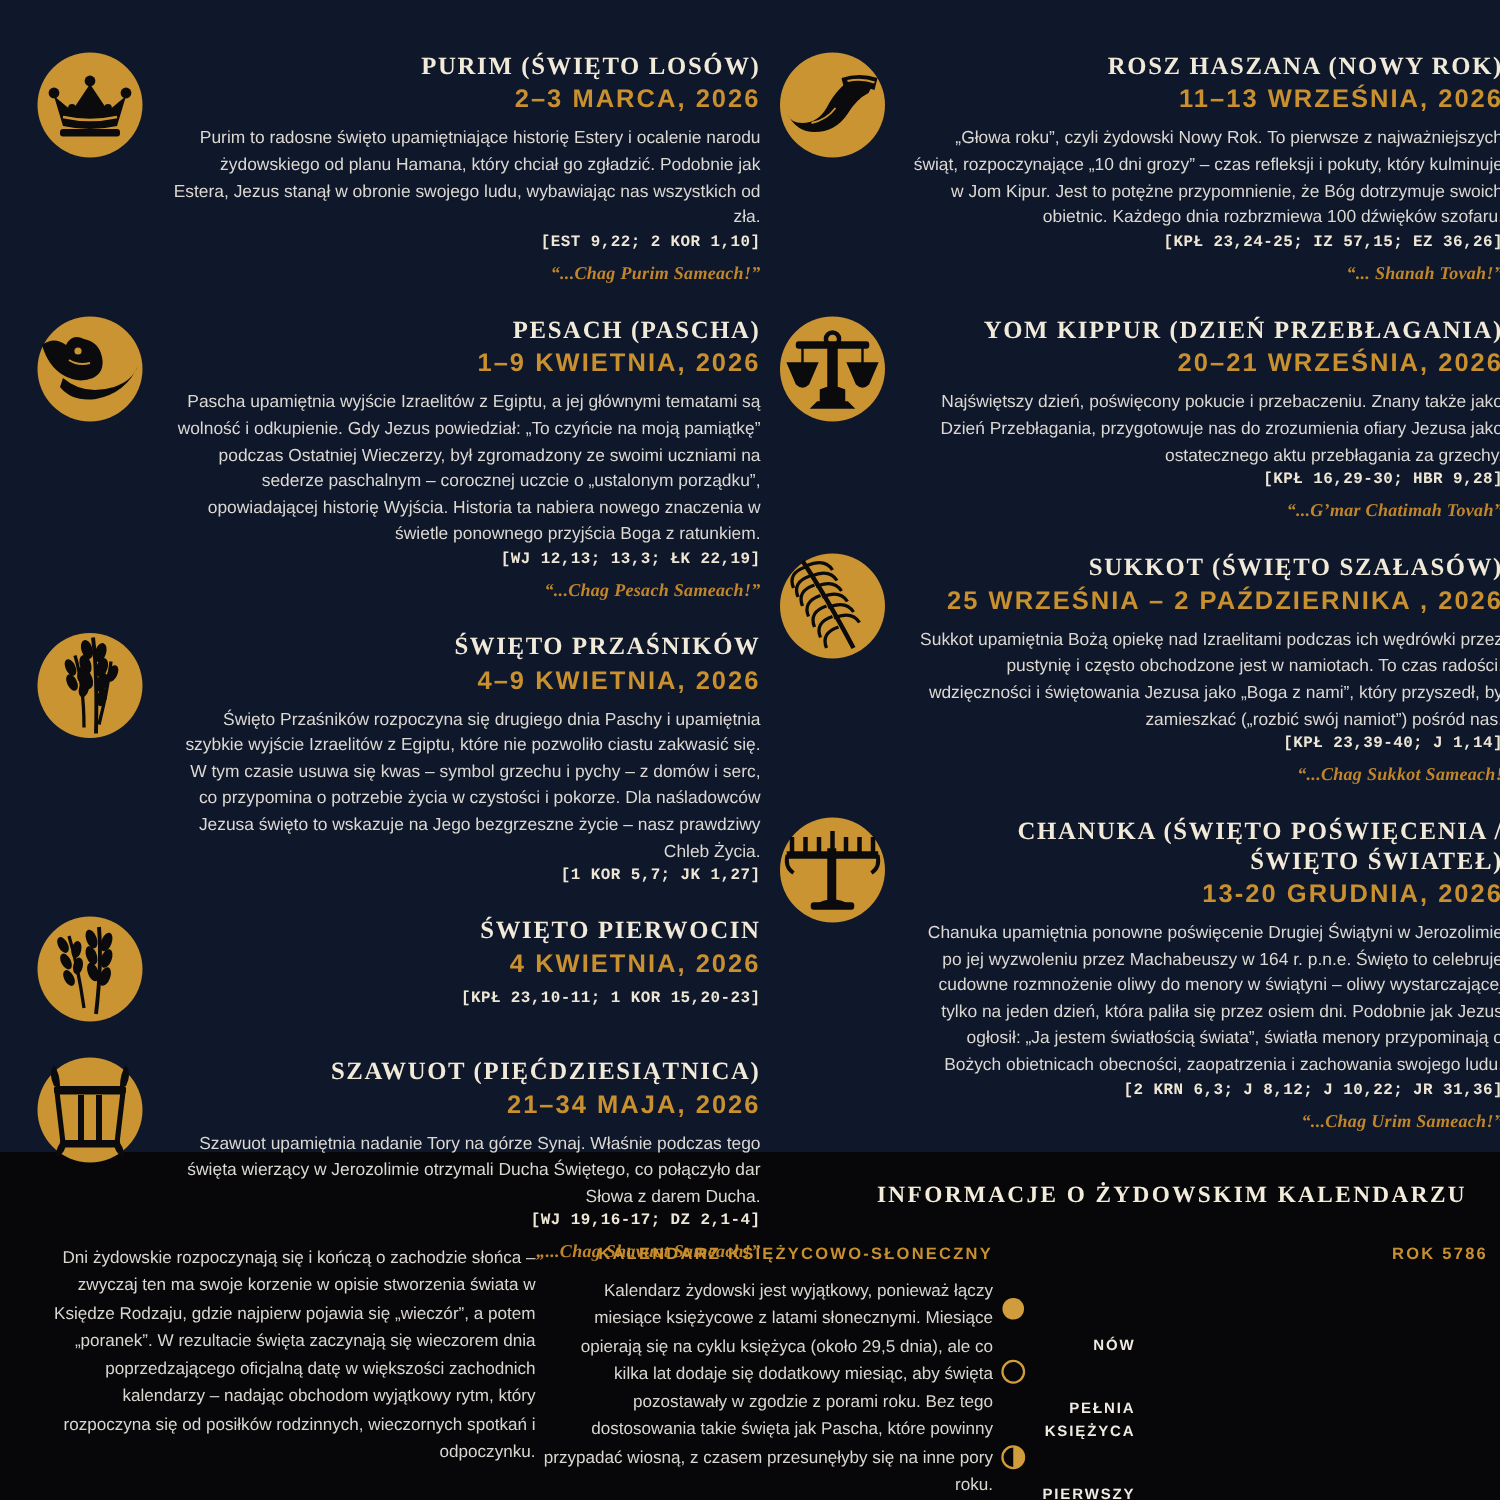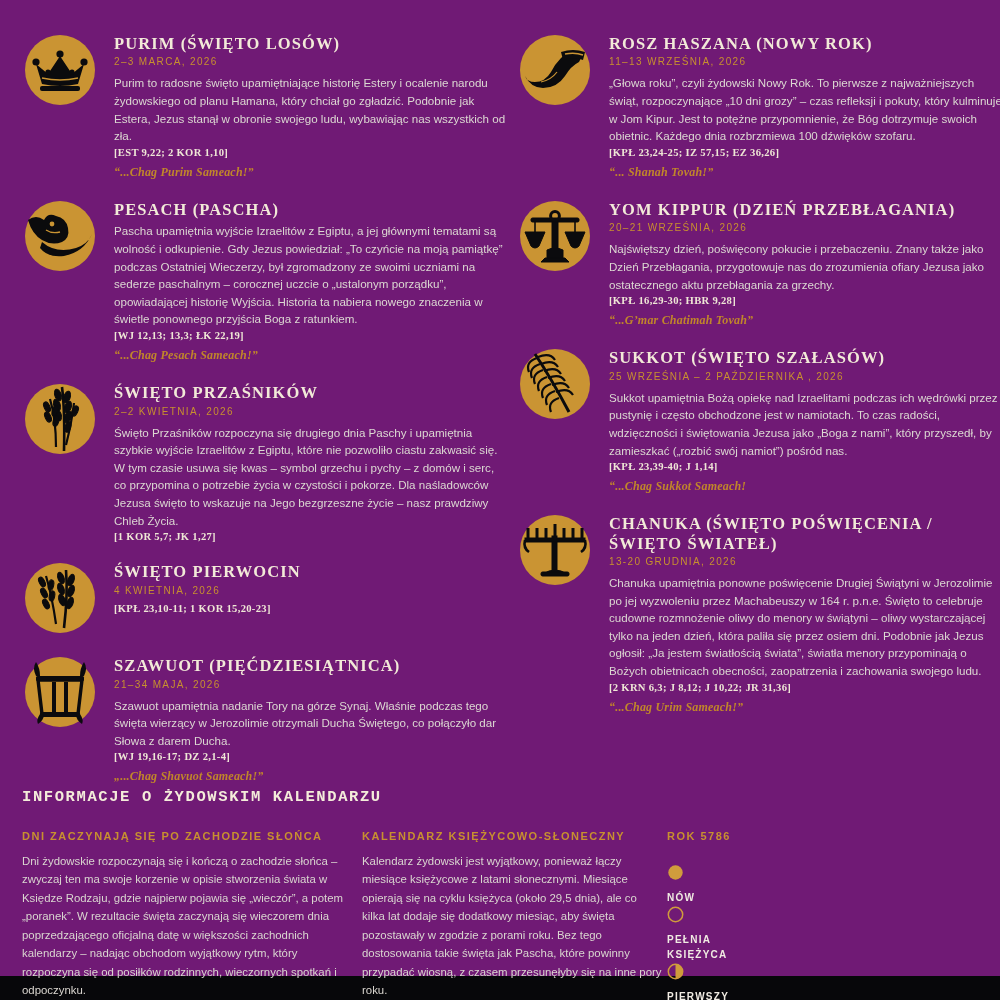--- a/index.html
+++ b/index.html
@@ -2,21 +2,21 @@
 <html><head>
 <meta charset="utf-8">
 <style>
   * { box-sizing: border-box; margin: 0; padding: 0; }
   html, body {
     width: 1000px; height: 1000px;
     background: #07070a;
     font-family: "Liberation Sans", sans-serif;
     overflow: hidden;
   }
-  .page { position: relative; width: 1000px; height: 976px; background: #701a75; }
+  .page { position: relative; width: 1000px; height: 768px; background: #0f172a; text-align: right; }
 
   
   .festivals {
     display: grid;
     grid-template-columns: 485px 485px;
     column-gap: 10px;
     padding: 30px 15px 0 22px;
   }
   .col { display: flex; flex-direction: column; }
 
@@ -37,34 +37,34 @@
   .fest-title {
     font-family: "Liberation Serif", serif;
     font-weight: bold;
     font-size: 16.5px;
     letter-spacing: 1.1px;
     color: #f2ead8;
     line-height: 1.18;
     margin-bottom: 3px;
   }
   .fest-date {
-    font-size: 10px;
-    font-weight: normal;
+    font-size: 17px;
+    font-weight: bold;
     letter-spacing: 1.35px;
     color: #c8902f;
     margin-bottom: 7px;
   }
   .fest-desc {
     font-size: 11.6px;
     line-height: 1.52;
     color: #dcd8d2;
     margin-bottom: 1px;
   }
   .fest-ref {
-    font-family: Liberation Serif, serif;
+    font-family: Liberation Mono, monospace;
     font-weight: bold;
     font-size: 10.6px;
     letter-spacing: 0.3px;
     color: #efe7d6;
     margin-top: 2px;
   }
   .fest-greet {
     font-family: "Liberation Serif", serif;
     font-style: italic;
     font-weight: bold;
@@ -75,21 +75,21 @@
   }
 
   
   .info {
     position: absolute;
     left: 0; right: 0;
     top: 788px;
     padding: 0 22px;
   }
   .info-heading {
-    font-family: Liberation Mono, monospace;
+    font-family: Liberation Serif, serif;
     font-weight: bold;
     font-size: 15.5px;
     letter-spacing: 1.6px;
     color: #f4ecda;
     margin-bottom: 24px;
   }
   .info-cols {
     display: grid;
     grid-template-columns: 335px 300px 325px;
     column-gap: 5px;
@@ -167,20 +167,21 @@
             <g fill="#0b0b0d">
               <path d="M6 22 Q14 16 22 22 Q26 14 34 18 Q44 20 46 30 Q48 40 40 44 Q30 48 20 42 Q10 36 6 22 Z"></path>
               <path d="M20 44 Q34 56 54 50 Q66 46 70 36 Q62 54 42 58 Q26 60 18 50 Z"></path>
               <circle cx="30" cy="26" r="2.4" fill="#ca9433"></circle>
             </g>
             <path d="M24 32 Q30 36 38 34" stroke="#ca9433" stroke-width="1.4" fill="none"></path>
           </svg>
         </div>
         <div class="fest-body">
           <div class="fest-title">PESACH (PASCHA)</div>
+          <div class="fest-date">1–9 KWIETNIA, 2026</div>
           <div class="fest-desc">Pascha upamiętnia wyjście Izraelitów z Egiptu, a jej głównymi tematami są wolność i odkupienie. Gdy Jezus powiedział: „To czyńcie na moją pamiątkę” podczas Ostatniej Wieczerzy, był zgromadzony ze swoimi uczniami na sederze paschalnym – corocznej uczcie o „ustalonym porządku”, opowiadającej historię Wyjścia. Historia ta nabiera nowego znaczenia w świetle ponownego przyjścia Boga z ratunkiem.</div>
           <div class="fest-ref">[WJ 12,13; 13,3; ŁK 22,19]</div>
           <div class="fest-greet">“...Chag Pesach Sameach!”</div>
         </div>
       </div>
 
       <div class="fest">
         <div class="fest-icon">
           <svg viewBox="0 0 76 76">
             <circle cx="38" cy="38" r="35" fill="#ca9433"></circle>
@@ -204,21 +205,21 @@
               </g>
               <g>
                 <ellipse cx="53" cy="30" rx="2.8" ry="5.4" transform="rotate(25 53 30)"></ellipse>
                 <ellipse cx="46" cy="46" rx="2.8" ry="5.4" transform="rotate(15 46 46)"></ellipse>
               </g>
             </g>
           </svg>
         </div>
         <div class="fest-body">
           <div class="fest-title">ŚWIĘTO PRZAŚNIKÓW</div>
-          <div class="fest-date">2–2 KWIETNIA, 2026</div>
+          <div class="fest-date">4–9 KWIETNIA, 2026</div>
           <div class="fest-desc">Święto Przaśników rozpoczyna się drugiego dnia Paschy i upamiętnia szybkie wyjście Izraelitów z Egiptu, które nie pozwoliło ciastu zakwasić się. W tym czasie usuwa się kwas – symbol grzechu i pychy – z domów i serc, co przypomina o potrzebie życia w czystości i pokorze. Dla naśladowców Jezusa święto to wskazuje na Jego bezgrzeszne życie – nasz prawdziwy Chleb Życia.</div>
           <div class="fest-ref">[1 KOR 5,7; JK 1,27]</div>
         </div>
       </div>
 
       <div class="fest">
         <div class="fest-icon">
           <svg viewBox="0 0 76 76">
             <circle cx="38" cy="38" r="35" fill="#ca9433"></circle>
             <g stroke="#0b0b0d" fill="#0b0b0d">
@@ -393,21 +394,20 @@
 
     </div>
   </div>
 
   <div class="info">
     <div class="info-heading">INFORMACJE O ŻYDOWSKIM KALENDARZU</div>
 
     <div class="info-cols">
 
       <div class="info-col">
-        <div class="info-sub">DNI ZACZYNAJĄ SIĘ PO ZACHODZIE SŁOŃCA</div>
         <div class="info-text">Dni żydowskie rozpoczynają się i kończą o zachodzie słońca – zwyczaj ten ma swoje korzenie w opisie stworzenia świata w Księdze Rodzaju, gdzie najpierw pojawia się „wieczór”, a potem „poranek”. W rezultacie święta zaczynają się wieczorem dnia poprzedzającego oficjalną datę w większości zachodnich kalendarzy – nadając obchodom wyjątkowy rytm, który rozpoczyna się od posiłków rodzinnych, wieczornych spotkań i odpoczynku.</div>
       </div>
 
       <div class="info-col">
         <div class="info-sub">KALENDARZ KSIĘŻYCOWO-SŁONECZNY</div>
         <div class="info-text">Kalendarz żydowski jest wyjątkowy, ponieważ łączy miesiące księżycowe z latami słonecznymi. Miesiące opierają się na cyklu księżyca (około 29,5 dnia), ale co kilka lat dodaje się dodatkowy miesiąc, aby święta pozostawały w zgodzie z porami roku. Bez tego dostosowania takie święta jak Pascha, które powinny przypadać wiosną, z czasem przesunęłyby się na inne pory roku.</div>
       </div>
 
       <div class="info-col">
         <div class="info-sub">ROK 5786</div>

